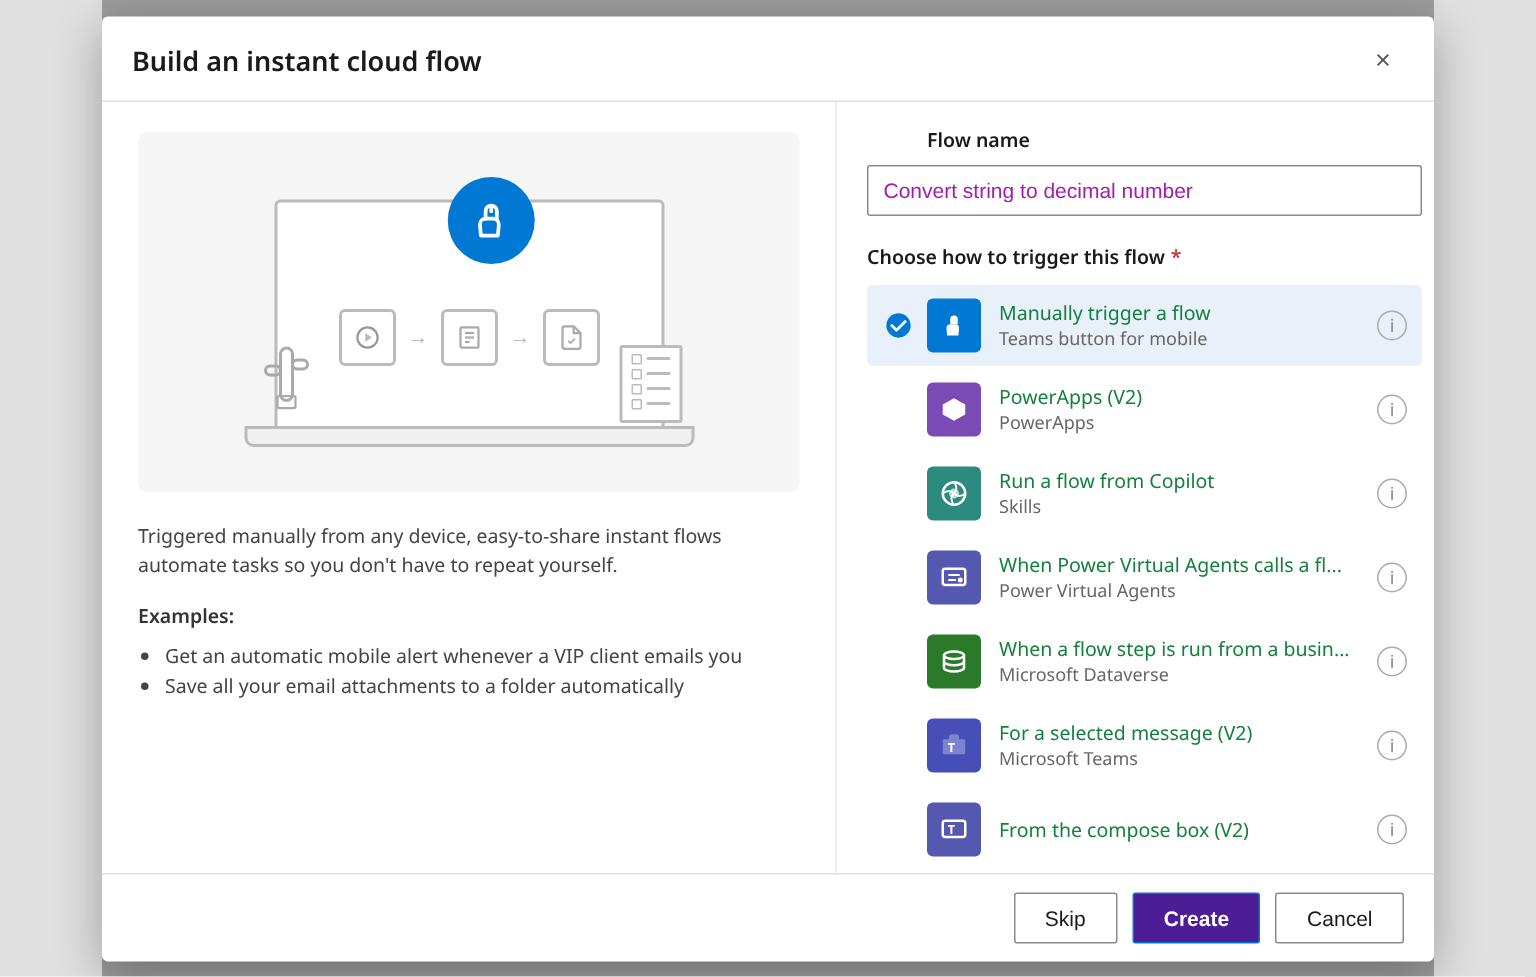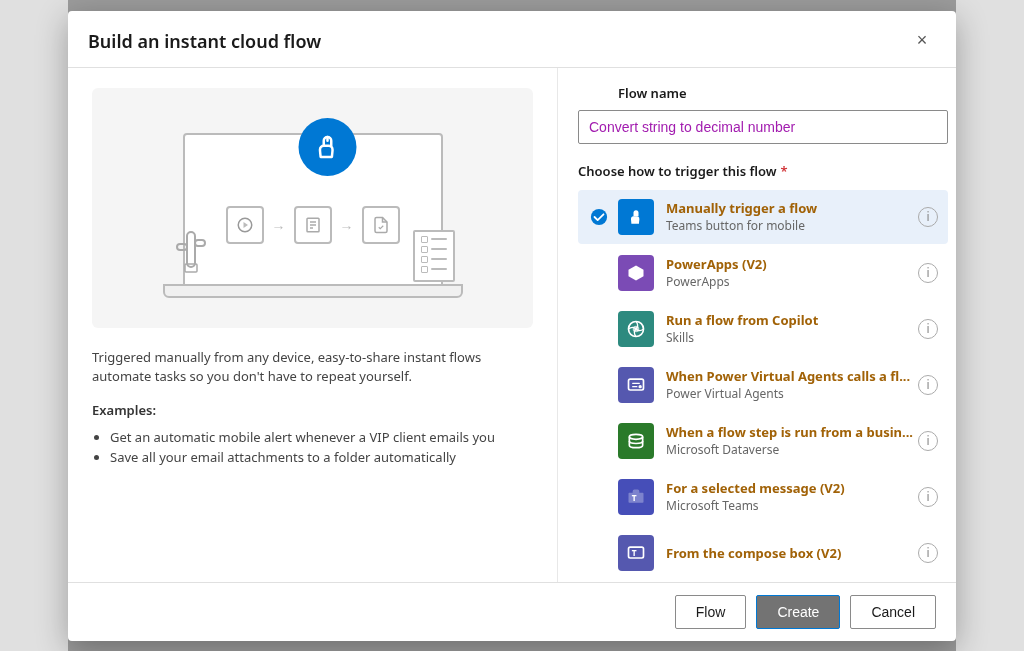--- a/index.html
+++ b/index.html
@@ -276,22 +276,22 @@
       display: flex;
       align-items: center;
       justify-content: center;
       flex-shrink: 0;
       margin-right: 12px;
     }
     .trigger-icon svg { width: 20px; height: 20px; }
     .trigger-text { flex: 1; }
     .trigger-name {
       font-size: 13px;
-      font-weight: 700;
-      color: #a16207;
+      font-weight: 400;
+      color: #15803d;
     }
     .trigger-sub {
       font-size: 12px;
       color: #666;
     }
     .info-icon {
       color: #888;
       font-size: 14px;
       width: 20px;
       height: 20px;
@@ -319,23 +319,24 @@
       font-weight: 500;
       cursor: pointer;
       border: 1px solid transparent;
     }
     .btn-skip {
       background: #fff;
       border-color: #8a8a8a;
       color: #1a1a1a;
     }
     .btn-create {
-      background: #737373;
+      background: #4c1d95;
       color: #fff;
       border-color: #0078d4;
+      font-weight: bold;
     }
     .btn-cancel {
       background: #fff;
       border-color: #8a8a8a;
       color: #1a1a1a;
     }
 
     
     .icon-blue { background: #0078d4; }
     .icon-purple { background: #7b4bb5; }
@@ -564,18 +565,18 @@
               </div>
               <div class="info-icon">i</div>
             </div>
 
           </div>
         </div>
       </div>
     </div>
 
     <div class="modal-footer">
-      <button class="btn btn-skip">Flow</button>
+      <button class="btn btn-skip">Skip</button>
       <button class="btn btn-create">Create</button>
       <button class="btn btn-cancel">Cancel</button>
     </div>
   </div>
 </div>
 
 </body></html>

